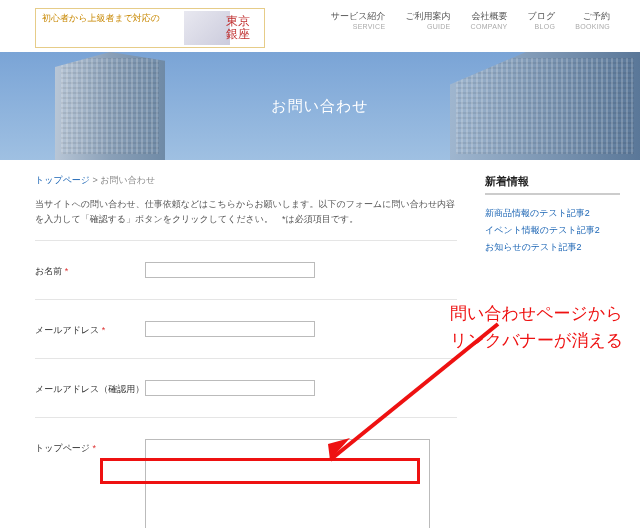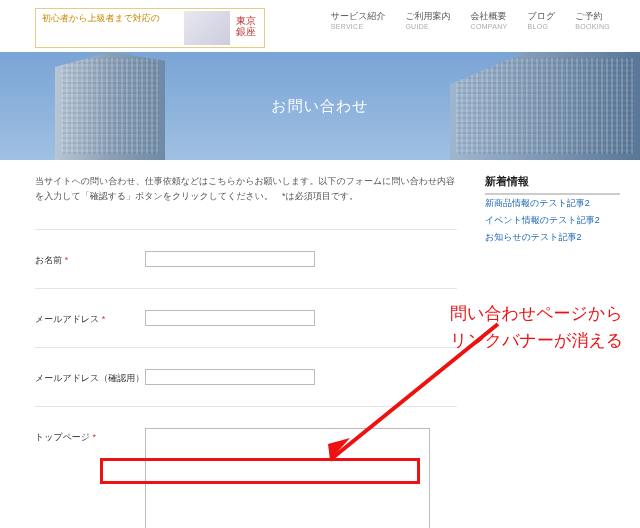--- a/index.html
+++ b/index.html
@@ -2,49 +2,49 @@
 <html><head>
 <meta charset="utf-8">
 <style>
   *{box-sizing:border-box;margin:0;padding:0}
   body{font-family:"Hiragino Kaku Gothic ProN","Meiryo",sans-serif;font-size:12px;color:#333;background:#fff}
   .page{width:640px;margin:0 auto;position:relative}
   .topbar{display:flex;align-items:flex-start;padding:8px 20px 4px 35px}
   .brand{width:230px;height:40px;border:1px solid #e6cc88;background:#fff;position:relative;padding:3px 6px}
   .brand .small{font-size:9px;color:#c88803}
   .brand .big{font-size:16px;font-weight:bold;color:#c88803;line-height:1}
-  .brand .loc{position:absolute;right:8px;top:6px;font-size:10px;color:#c03030;text-align:center;line-height:1.1}
+  .brand .loc{position:absolute;right:14px;top:6px;font-size:12px;color:#c03030;text-align:center;line-height:1.1}
   .brand .photo{position:absolute;right:34px;top:2px;width:46px;height:34px;background:linear-gradient(135deg,#e8e8f0,#ccd)}
   .navs{margin-left:auto;display:flex;gap:0}
-  .nav-item{text-align:left;padding:2px 10px;cursor:pointer}
+  .nav-item{text-align:right;padding:2px 10px;cursor:pointer}
   .nav-item .jp{font-size:9px;color:#555}
   .nav-item .en{font-size:7px;color:#aaa;letter-spacing:.3px}
   .hero{height:108px;background:linear-gradient(#7aa4d6,#9fc0e2);position:relative;display:flex;align-items:center;justify-content:center}
   .hero .title{color:#fff;font-size:15px;letter-spacing:1px}
   .bld{position:absolute;bottom:0}
   .bld.l{left:55px;width:110px;height:108px;background:linear-gradient(90deg,#b8c6d6,#8aa0b8 50%,#6f8aa6);clip-path:polygon(0 14%,50% 0,100% 8%,100% 100%,0 100%)}
   .bld.r{right:0;width:190px;height:108px;background:linear-gradient(90deg,#9fb6cf,#5a7798);clip-path:polygon(0 30%,40% 0,100% 0,100% 100%,0 100%)}
   .bld::after{content:"";position:absolute;inset:6px;background:repeating-linear-gradient(90deg,rgba(255,255,255,.18) 0 2px,transparent 2px 5px),repeating-linear-gradient(0deg,rgba(0,0,0,.07) 0 2px,transparent 2px 5px)}
   .body{display:flex;padding:14px 20px 8px 35px;gap:28px}
   .main{flex:1;min-width:0}
   .crumb{font-size:9px;color:#1a64b4;margin-bottom:10px}
   .crumb .sep{color:#888}
   .crumb .cur{color:#888}
-  .lead{font-size:9px;color:#555;line-height:1.7;margin-bottom:24px}
+  .lead{font-size:9px;color:#555;line-height:1.7;margin-bottom:12px}
   .form-row{display:flex;align-items:flex-start;border-top:1px solid #e5e5e5;padding:21px 0}
   .form-row:last-of-type{border-bottom:1px solid #e5e5e5}
   .flabel{width:110px;font-size:9px;color:#333;padding-top:3px}
   .req{color:#d33}
   .finput{flex:1}
   .finput input{width:170px;height:16px;border:1px solid #bbb;font-size:10px;padding:0 3px}
   .finput textarea{width:285px;height:128px;border:1px solid #bbb;font-size:10px;padding:3px;resize:none}
   .submit-wrap{text-align:center;padding:6px 0 4px}
   .submit-wrap button{font-size:9px;padding:2px 10px;border:1px solid #999;background:#a21caf;cursor:pointer}
   .side{width:135px}
-  .side h3{font-size:11px;font-weight:bold;color:#222;border-bottom:2px solid #ccc;padding-bottom:4px;margin-bottom:0}
+  .side h3{font-size:11px;font-weight:bold;color:#222;border-bottom:2px solid #ccc;padding-bottom:4px;margin-bottom:10px}
   .news a{display:block;font-size:9px;color:#1a64b4;text-decoration:none;line-height:1.9}
   .footpad{height:30px}
   .footer{height:24px;background:#111;color:#777;font-size:8px;display:flex;align-items:center;justify-content:center}
   .anno-box{position:absolute;border:3px solid #e11;left:100px;top:458px;width:320px;height:26px}
   .anno-text{position:absolute;left:450px;top:300px;width:180px;color:#e11;font-size:17px;line-height:1.6;font-weight:500}
   .anno-arrow{position:absolute;left:300px;top:310px;width:240px;height:170px}
 </style>
 </head>
 <body>
 
@@ -82,20 +82,25 @@
   </div>
 
   <div class="hero">
     <div class="bld l"></div>
     <div class="bld r"></div>
     <div class="title">お問い合わせ</div>
   </div>
 
   <div class="body">
     <div class="main">
+      <div class="crumb">
+        <a>トップページ</a>
+        <span class="sep">&gt;</span>
+        <span class="cur">お問い合わせ</span>
+      </div>
       <p class="lead">当サイトへの問い合わせ、仕事依頼などはこちらからお願いします。以下のフォームに問い合わせ内容を入力して「確認する」ボタンをクリックしてください。　*は必須項目です。</p>
 
       <div class="form-row">
         <div class="flabel"><span>お名前</span> <span class="req">*</span></div>
         <div class="finput"><input type="text" style=""></div>
       </div>
       <div class="form-row">
         <div class="flabel"><span>メールアドレス</span> <span class="req">*</span></div>
         <div class="finput"><input type="text" style=""></div>
       </div>

